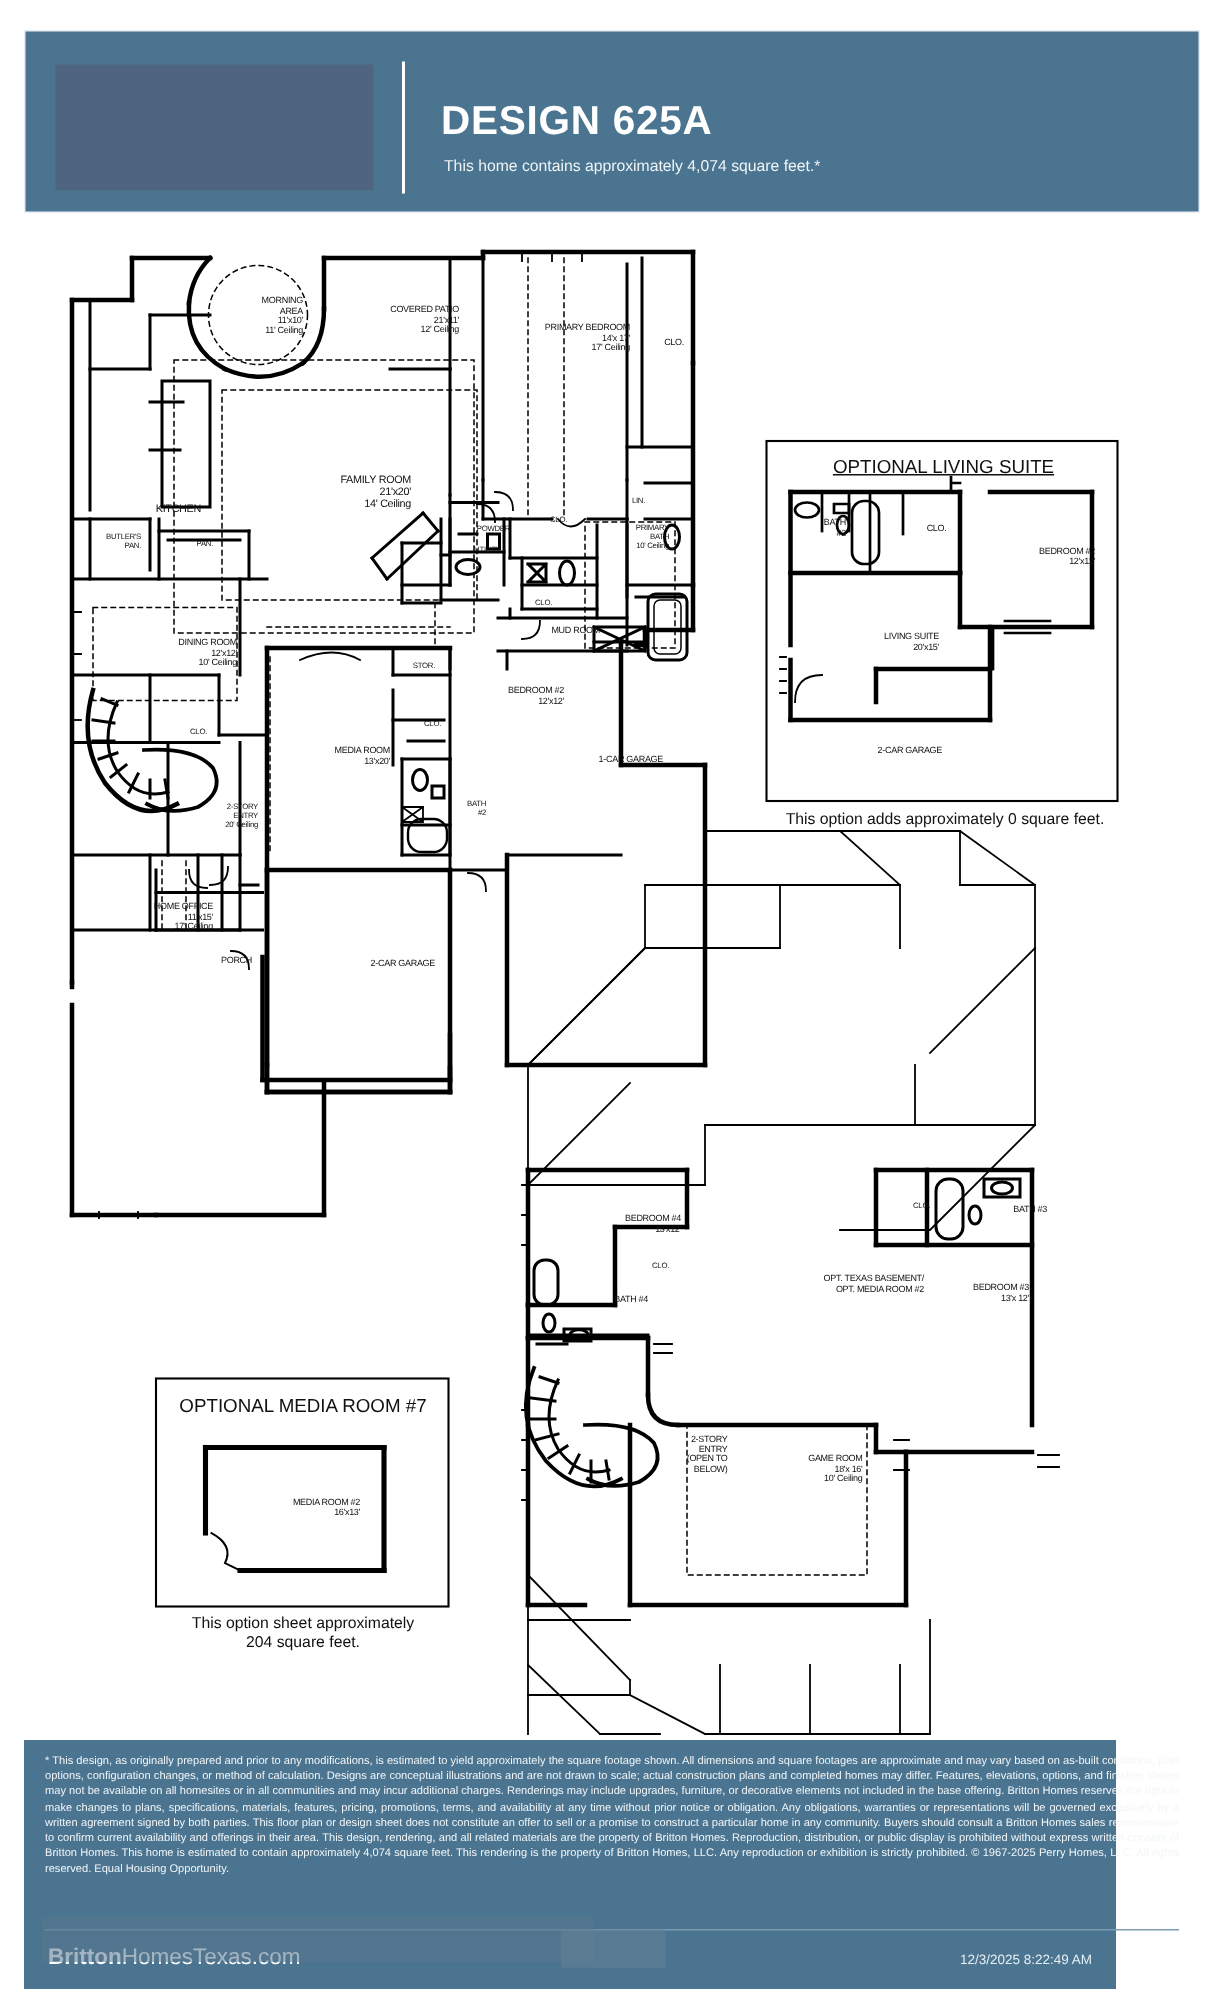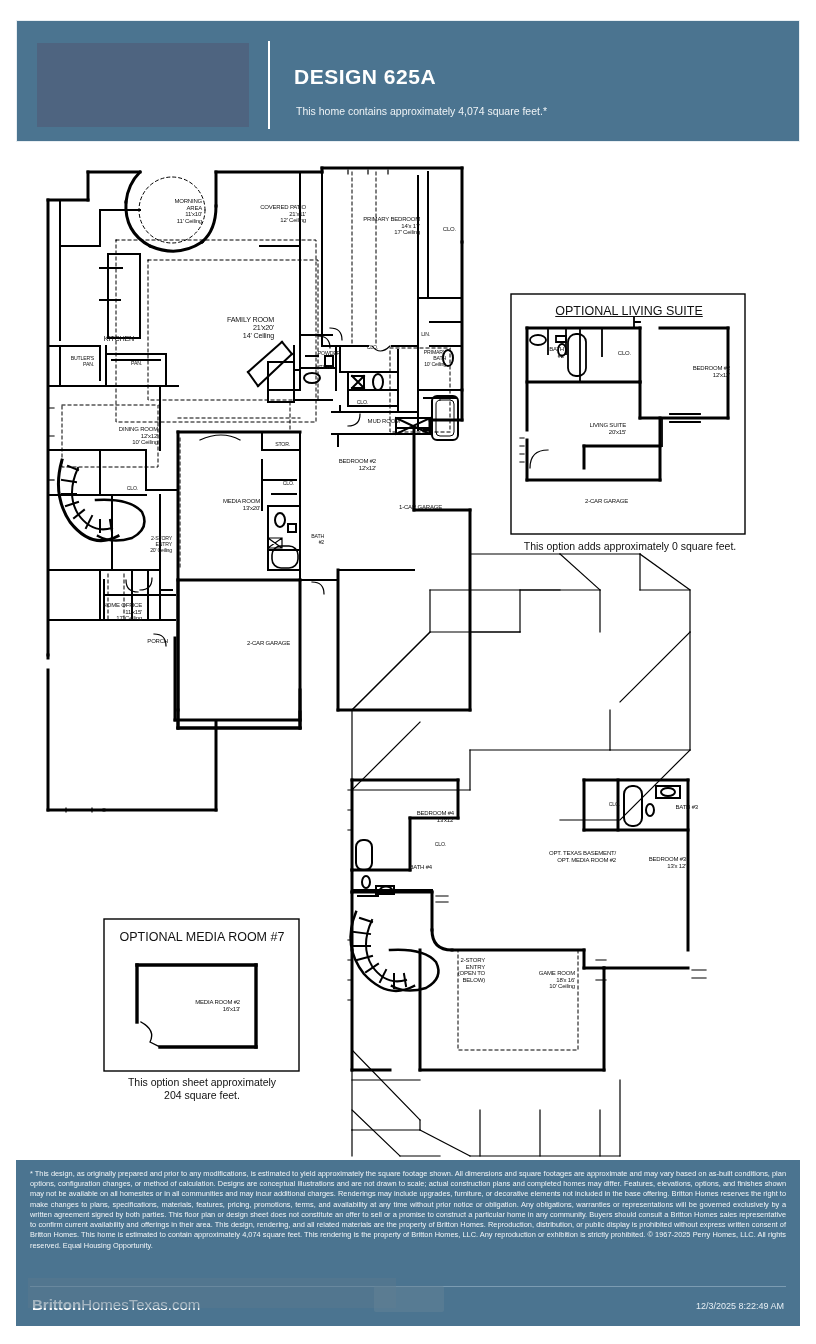--- a/index.html
+++ b/index.html
@@ -20,21 +20,21 @@
   .logo-box{
     position:absolute;left:20px;top:22px;width:212px;height:84px;
     background:#4e6480;
   }
   .header-divider{
     position:absolute;left:251px;top:20px;width:2px;height:88px;
     background:#ffffff;
   }
   .header-title{
     position:absolute;left:277px;top:44px;
-    color:#ffffff;font-size:21px;font-weight:bold;letter-spacing:0.5px;
+    color:#ffffff;font-size:27px;font-weight:bold;letter-spacing:0.5px;
     font-family:"Liberation Sans", sans-serif;
   }
   .header-sub{
     position:absolute;left:279px;top:84px;
     color:#eef3f6;font-size:10.5px;
     font-family:"Liberation Sans", sans-serif;
   }
 
   
   .plan{position:absolute;left:0;top:150px;width:816px;height:1010px;}
@@ -56,21 +56,21 @@
     font-size:12.5px;color:#111;white-space:nowrap;
   }
   .opt-cap{
     position:absolute;text-align:center;
     font-family:"Liberation Sans", sans-serif;
     font-size:10.5px;color:#111;line-height:1.25;
   }
 
   
   .footer{
-    position:absolute;left:16px;top:1160px;width:784px;height:166px;
+    position:absolute;left:16px;top:1160px;width:728px;height:166px;
     background:#4b7490;box-sizing:border-box;
   }
   .disc{
     position:absolute;left:14px;top:9px;width:756px;
     color:#f2f6f8;font-size:7.4px;line-height:1.38;
     text-align:justify;
     font-family:"Liberation Sans", sans-serif;
   }
   .footer-rule{
     position:absolute;left:14px;top:126px;width:756px;height:1px;

